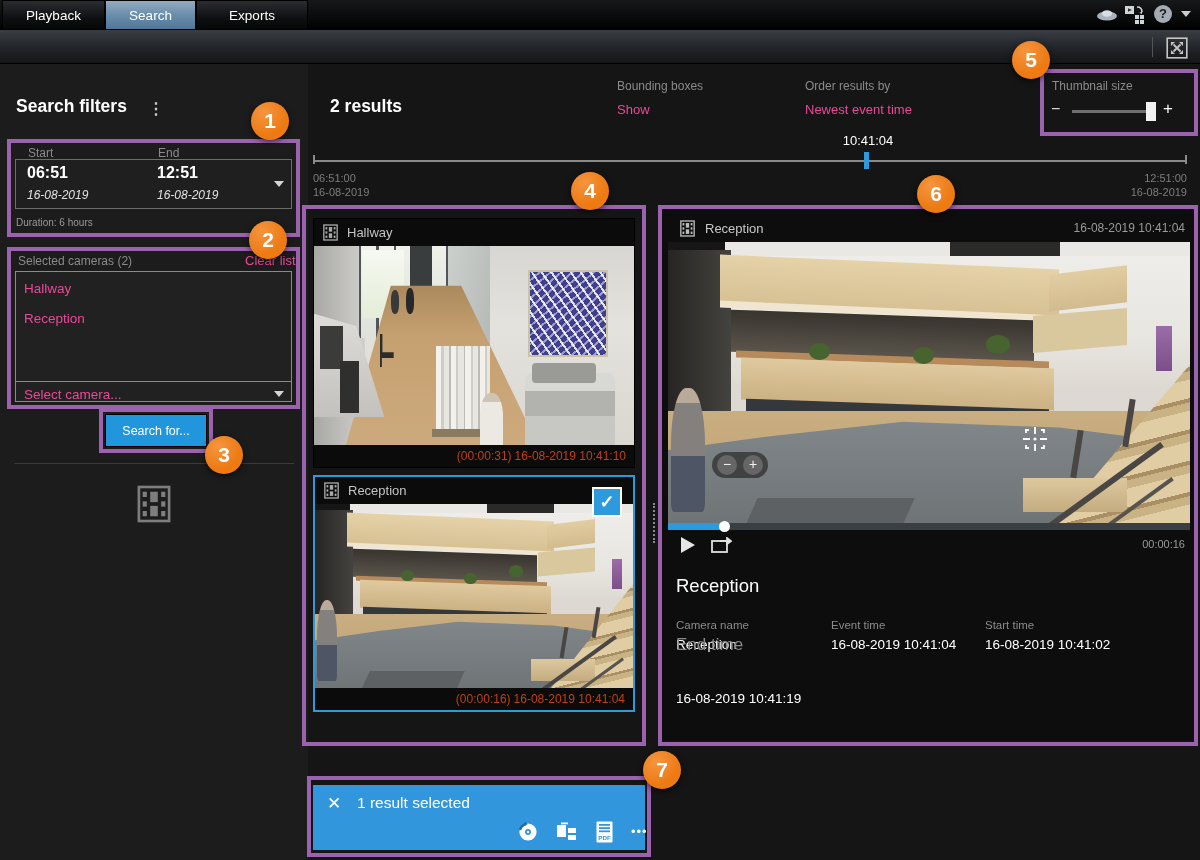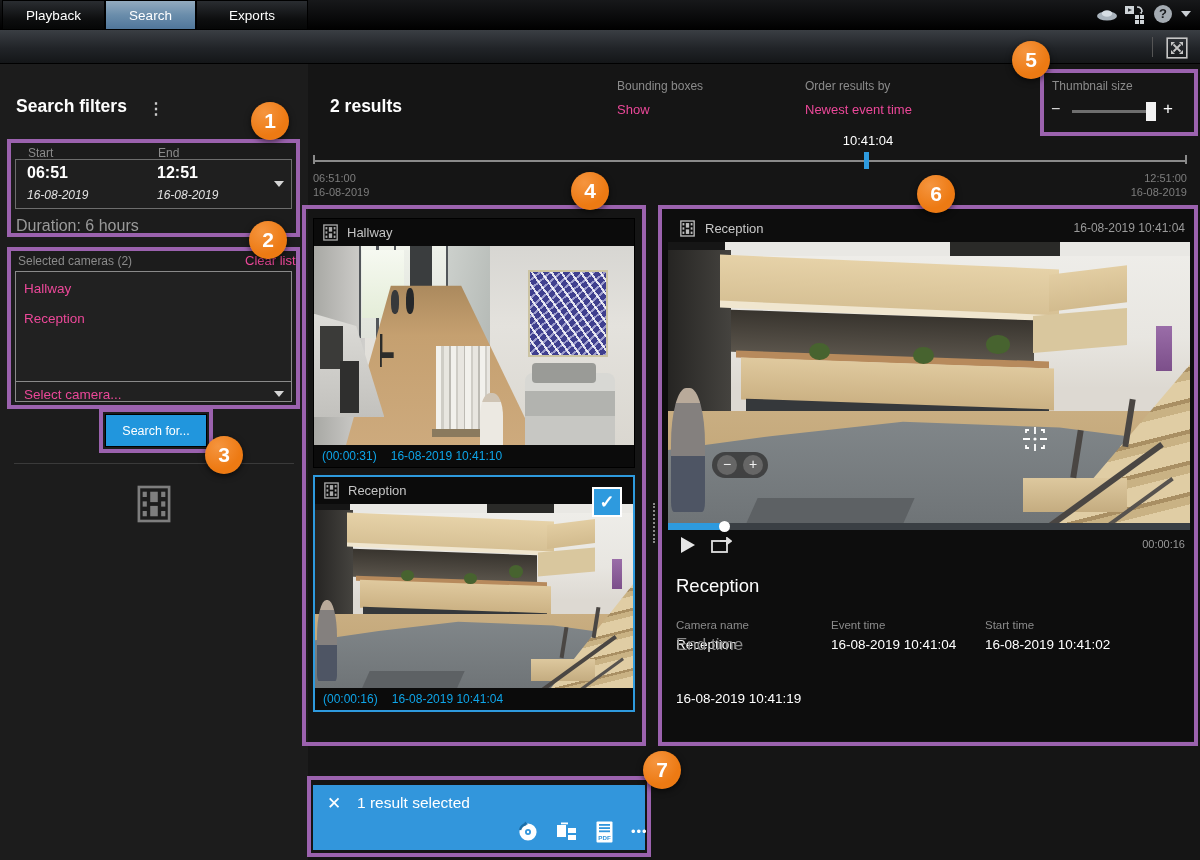--- a/index.html
+++ b/index.html
@@ -27,22 +27,22 @@
   .sidebar{left:0;top:64px;width:308px;height:796px;background:#1c1c1c}
   .timebox{border:1px solid #6d6d6d;background:#1f1f1f}
   .listbox{border:1px solid #8a8a8a;background:#212121}
   .chev{width:0;height:0;border-left:5px solid transparent;border-right:5px solid transparent;border-top:6px solid #d5d5d5}
   .btn-search{background:#2196dd;border:1px solid #000;color:#fff;font-size:12.5px;display:flex;
               align-items:center;justify-content:center;cursor:pointer}
   
   .card{background:#0c0c0c;border:1px solid #000}
   .card.selected{border:2px solid #2e9ade}
   .cardhead{display:flex;align-items:center;gap:9px;height:27px;padding:0 9px;color:#c4c4c4;font-size:13px;background:#0b0b0b}
-  .cardfoot{display:flex;align-items:center;gap:14px;height:22px;padding:0 8px;
-            color:#0ea5e9;font-size:12px;background:#0b0b0b}
+  .cardfoot{display:flex;align-items:center;justify-content:flex-end;gap:3px;height:22px;padding:0 8px;
+            color:#c2410c;font-size:12px;background:#0b0b0b}
   .film{color:#a9a9a9;flex:0 0 auto}
   .scene{overflow:hidden}
   .scene>div{position:absolute}
   
   .scene-hallway{background:linear-gradient(180deg,#d7d6d2 0%,#e4e2dd 40%,#dad7d0 100%)}
   .hw-backwall{left:14%;top:0;width:34%;height:46%;background:repeating-linear-gradient(90deg,#52565a 0 2%,rgba(0,0,0,0) 2% 16%),linear-gradient(180deg,#eef1ea,#dfe2da)}
   .hw-window{left:15%;top:2%;width:13%;height:34%;background:linear-gradient(#f6f9f1,#e4edd8)}
   .hw-darkdoor{left:30%;top:0;width:7%;height:44%;background:#3a3d3e}
   .hw-glass{left:42%;top:0;width:13%;height:58%;background:linear-gradient(100deg,#ccd0cc,#b4b9b5)}
   .hw-floor{left:0;top:0;width:100%;height:100%;clip-path:polygon(10% 100%,24% 20%,46% 20%,70% 100%);
@@ -148,21 +148,21 @@
   <div class="abs kebab" style="left:148px;top:99px">⋮</div>
 
   <div class="abs lbl" style="left:28px;top:146px">Start</div>
   <div class="abs lbl" style="left:158px;top:146px">End</div>
   <div class="abs timebox" style="left:15px;top:159px;width:277px;height:50px"></div>
   <div class="abs" style="left:27px;top:164px;font-size:16px;font-weight:bold;color:#fff">06:51</div>
   <div class="abs" style="left:157px;top:164px;font-size:16px;font-weight:bold;color:#fff">12:51</div>
   <div class="abs" style="left:27px;top:188px;font-size:12px;font-style:italic;color:#e2e2e2">16-08-2019</div>
   <div class="abs" style="left:157px;top:188px;font-size:12px;font-style:italic;color:#e2e2e2">16-08-2019</div>
   <div class="abs chev" style="left:274px;top:181px"></div>
-  <div class="abs" style="left:16px;top:217px;font-size:16px;color:#9a9a9a">Duration: 6 hours</div>
+  <div class="abs" style="left:16px;top:217px;font-size:10px;color:#9a9a9a">Duration: 6 hours</div>
 
   <div class="abs lbl" style="left:18px;top:254px">Selected cameras (2)</div>
   <div class="abs val link" style="left:245px;top:253px">Clear list</div>
   <div class="abs listbox" style="left:15px;top:271px;width:277px;height:131px"></div>
   <div class="abs val link" style="left:24px;top:281px;font-size:13.5px">Hallway</div>
   <div class="abs val link" style="left:24px;top:311px;font-size:13.5px">Reception</div>
   <div class="abs" style="left:15px;top:381px;width:277px;height:1px;background:#8a8a8a"></div>
   <div class="abs val link" style="left:24px;top:387px;font-size:13.5px">Select camera...</div>
   <div class="abs chev" style="left:274px;top:391px"></div>
 

